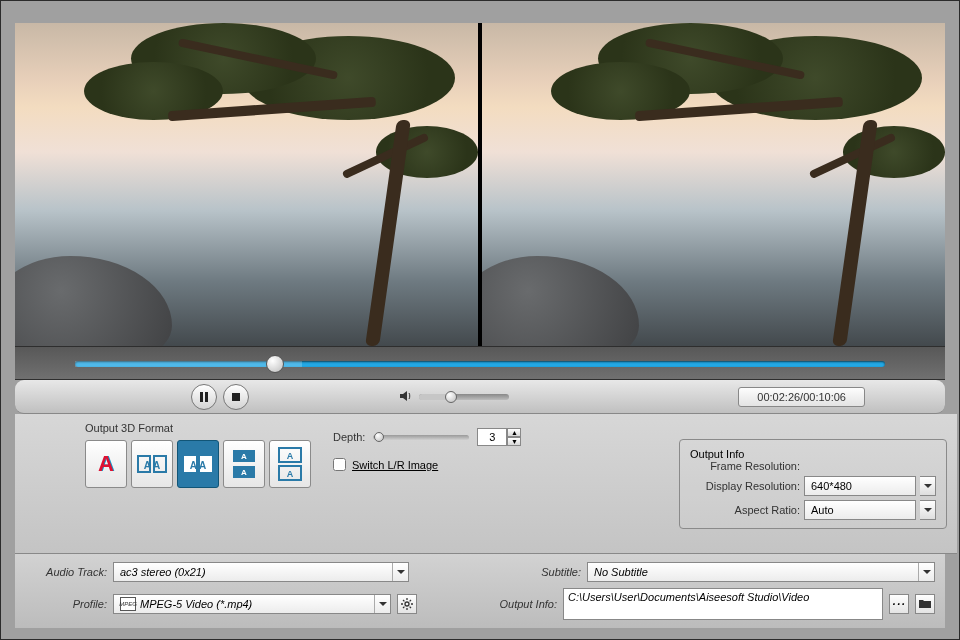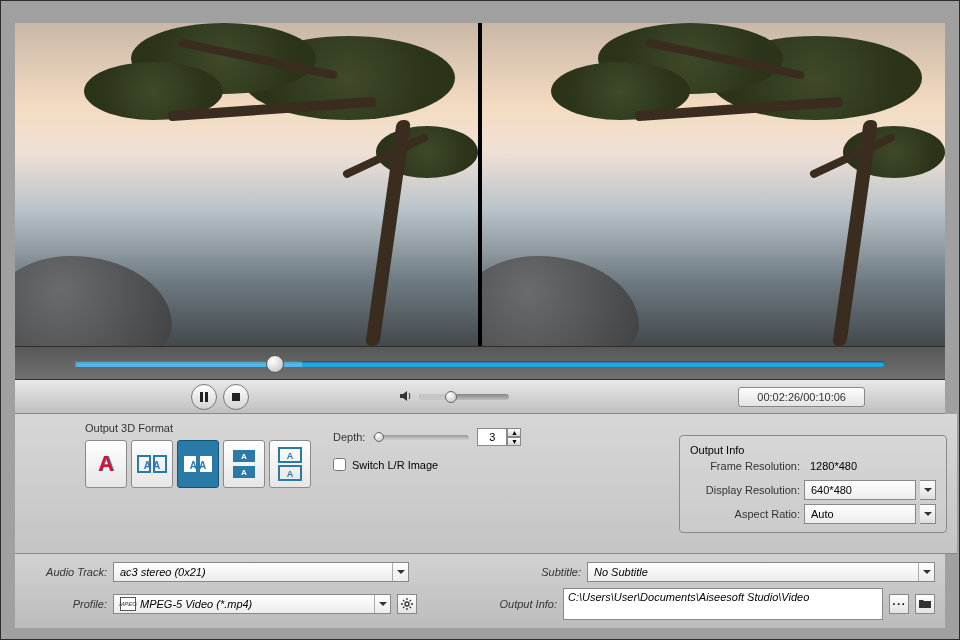--- a/index.html
+++ b/index.html
@@ -85,21 +85,21 @@
     background: radial-gradient(circle at 35% 30%,#fff,#bcbcbc);
     border:1px solid #555;
     left: 260px;
   }
 
   
   .controls {
     position:absolute; left:14px; right:14px; top:379px; height:34px;
     background: linear-gradient(#e8e8e8,#c0c0c0);
     border-bottom:1px solid #888;
-    display:flex; align-items:center;
+    display:flex; align-items:center;border-radius:9px;
   }
   .round-btn {
     width:26px;height:26px;border-radius:50%;
     background: linear-gradient(#fff,#d3d3d3);
     border:1px solid #777;
     display:flex;align-items:center;justify-content:center;
     margin-left:6px;
     cursor:pointer;
   }
   .round-btn svg { width:12px;height:12px;fill:#222; }
@@ -160,21 +160,21 @@
   .spin {
     display:flex;align-items:center;
   }
   .spin input {
     width:30px;height:18px;border:1px solid #888;font-size:11px;text-align:center;background:#fff;
   }
   .spin-btns { display:flex; flex-direction:column; }
   .spin-btns button {
     width:14px;height:9px;border:1px solid #888;background:linear-gradient(#fff,#d8d8d8);font-size:7px;line-height:6px;padding:0;cursor:pointer;
   }
-  .check { display:flex; align-items:center; gap:6px; margin-top:6px;}
+  .check { display:flex; align-items:center; gap:6px; margin-top:6px;text-decoration:underline;}
   .check input { width:13px;height:13px; }
 
   .panel-info {
     flex:1;
     display:flex; align-items:center; justify-content:flex-end;
     padding-right:10px;
   }
   .info-box {
     border:1px solid #8a8a8a;
     border-radius:4px;
@@ -352,21 +352,20 @@
         <input type="checkbox" style="">
         <label>Switch L/R Image</label>
       </div>
     </div>
 
     <div class="panel-info">
       <div class="info-box">
         <span class="legend">Output Info</span>
         <div class="info-row static">
           <span class="lab">Frame Resolution:</span>
-          <span class="val">1280*480</span>
         </div>
         <div class="info-row">
           <span class="lab">Display Resolution:</span>
           <span class="val">640*480</span>
           <span class="dd">
               <svg class="caret-svg" viewBox="0 0 8 8">
                 <path d="M0 2l4 4 4-4z"></path>
               </svg>
             </span>
         </div>

